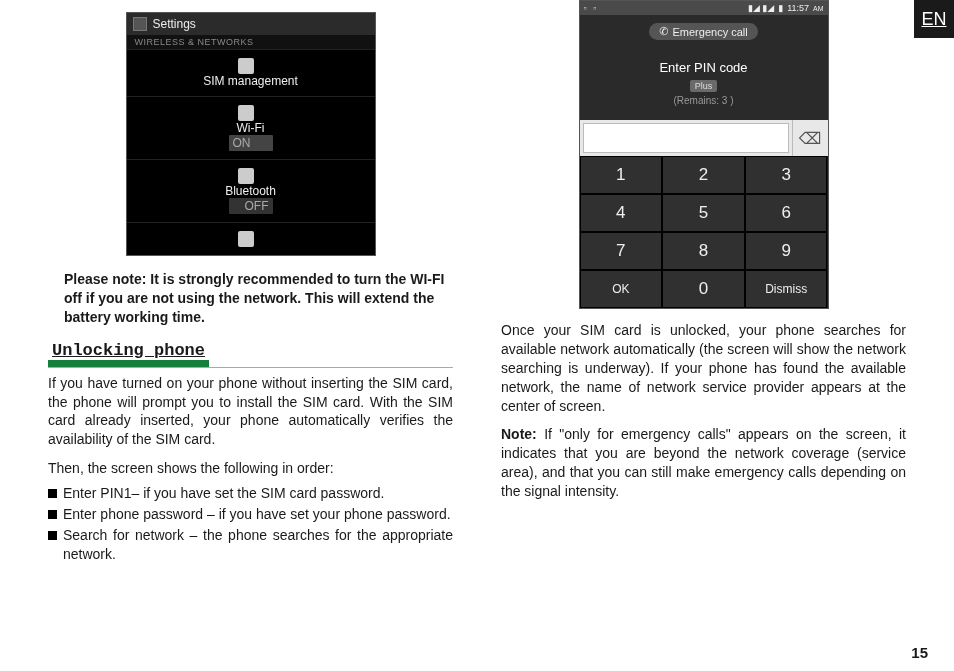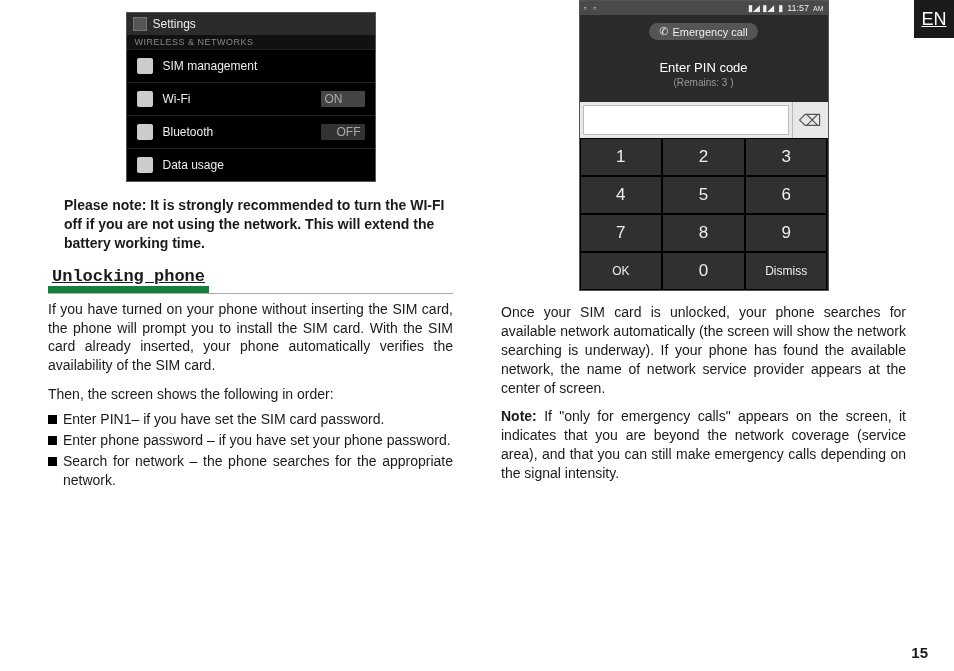--- a/index.html
+++ b/index.html
@@ -39,20 +39,21 @@
     display:inline-block; border:1px solid #777;
   }
   .shot-settings .cat {
     background: #111; color: #888; font-size: 9px;
     padding: 2px 8px; letter-spacing: .5px;
   }
   .shot-settings .row {
     display:flex; align-items:center;
     padding: 8px 10px; border-top: 1px solid #222;
     background:#000;
+    flex-direction:column;
   }
   .shot-settings .row .ric {
     width:16px; height:16px; margin-right:10px;
     background:#ccc; border-radius:2px; display:inline-block;
     flex:0 0 16px;
   }
   .shot-settings .row .lbl { flex:1; color:#eee; font-size:12px; }
   .shot-settings .toggle {
     width:44px; height:16px; background:#333; color:#aaa;
     font-size:12px; display:flex; align-items:center;
@@ -191,21 +192,20 @@
         <span class="lbl">Wi-Fi</span>
         <span class="toggle on">ON</span>
       </div>
       <div class="row">
         <span class="ric"></span>
         <span class="lbl">Bluetooth</span>
         <span class="toggle">OFF</span>
       </div>
       <div class="row">
         <span class="ric"></span>
-        <span class="lbl">Data usage</span>
       </div>
     </div>
 
     <p class="strong-note">Please note: It is strongly recommended to turn the WI-FI off if you are not using the network. This will extend the battery working time.</p>
 
     <div>
       <span class="section-title">Unlocking phone</span>
     </div>
     <div class="section-underline"></div>
 
@@ -239,20 +239,21 @@
         <span style="font-size:7px">AM</span>
       </div>
       <div class="ecall">
         <span class="ecbtn">
           <span>✆</span>
           <span>Emergency call</span>
         </span>
       </div>
       <div class="mid">
         <div class="t1">Enter PIN code</div>
+        <div><span class="badge">Plus</span></div>
         <div class="rem">(Remains: 3 )</div>
       </div>
       <div class="inputrow">
         <div class="field"></div>
         <div class="bsp">
           <span>⌫</span>
         </div>
       </div>
       <div class="grid">
         <div class="k">1</div>

